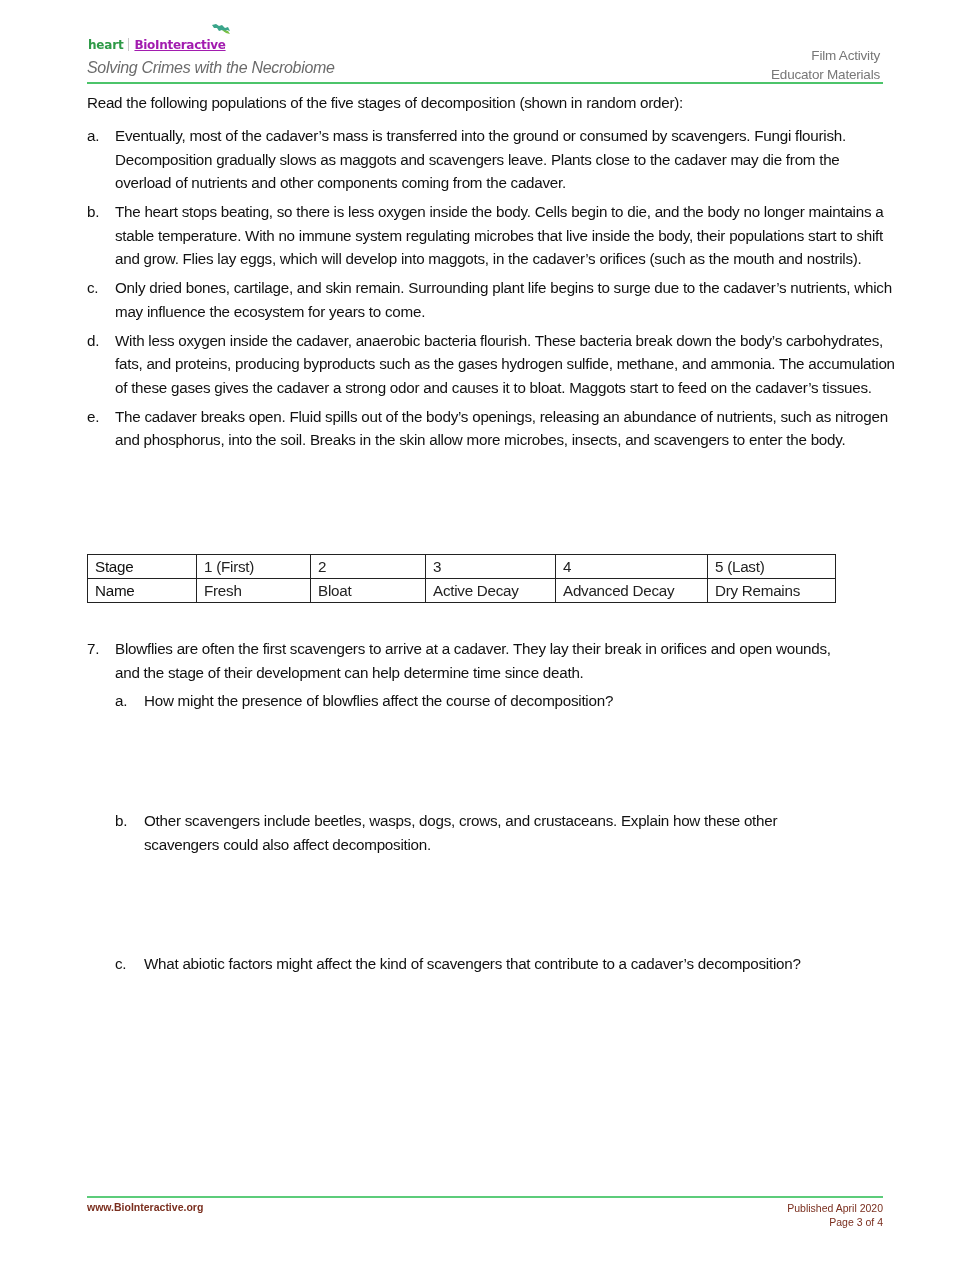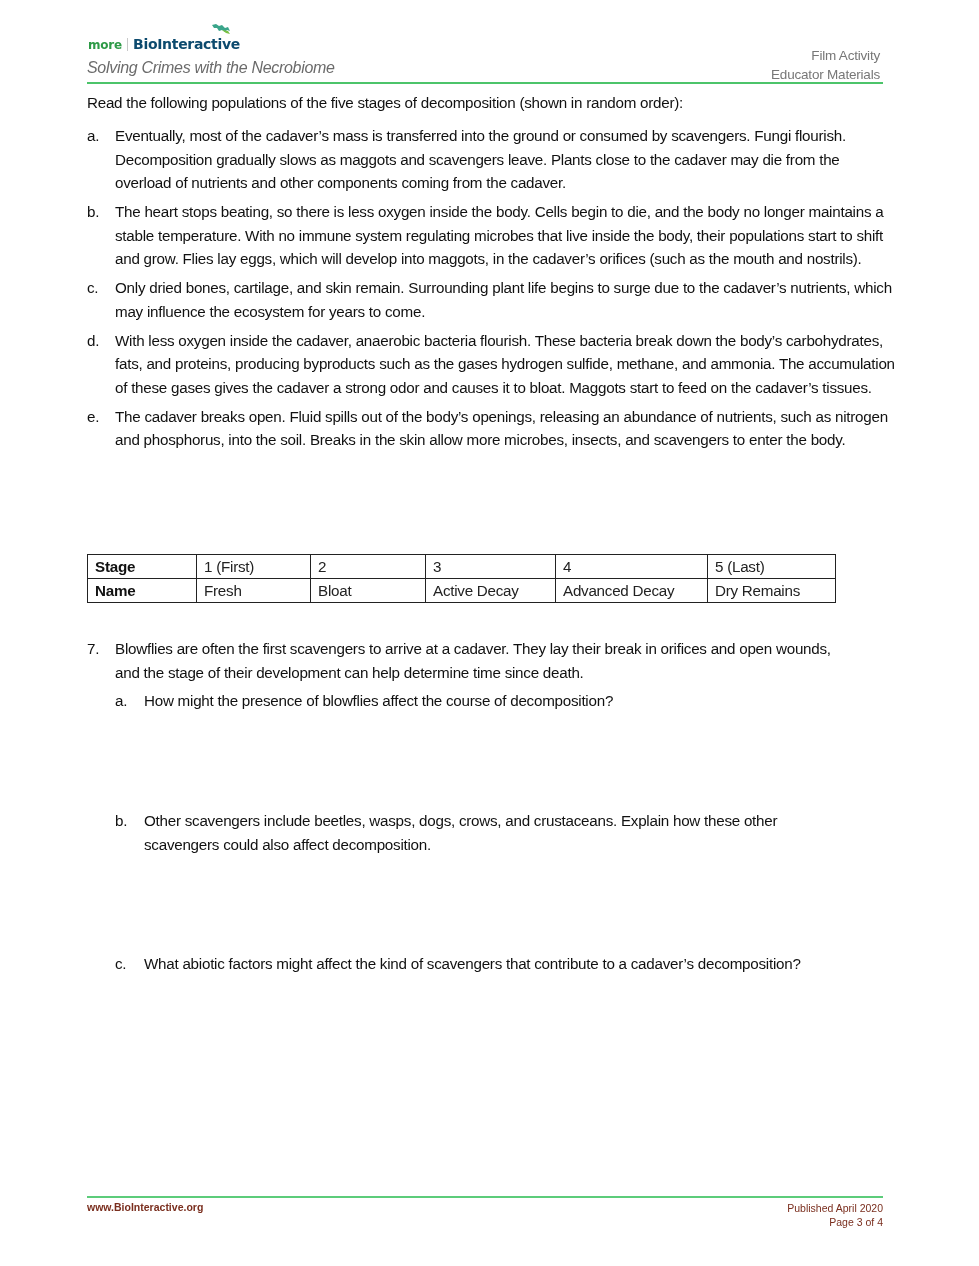--- a/index.html
+++ b/index.html
@@ -4,37 +4,37 @@
 <style>
   html, body { margin: 0; padding: 0; background: #ffffff; }
   body { width: 979px; height: 1266px; position: relative; overflow: hidden;
          font-family: "Liberation Sans", sans-serif; color: #1a1a1a; }
   .page { position: absolute; left: 0; top: 0; width: 979px; height: 1266px; }
 
   
   .logo { position: absolute; left: 88px; top: 22px; height: 30px; display: flex; align-items: flex-end; }
   .logo-hhmi { font-family: "DejaVu Sans", sans-serif; font-weight: bold; font-size: 12px; color: #2e9a47; letter-spacing: -0.2px; }
   .logo-sep { display: inline-block; width: 1px; height: 13px; background: #c8c8c8; margin: 0 5px 1px 5px; }
-  .logo-bio { font-family: "DejaVu Sans", sans-serif; font-weight: bold; font-size: 14px; color: #0c4a6e; letter-spacing: -0.3px; }
+  .logo-bio { font-family: "DejaVu Sans", sans-serif; font-weight: bold; font-size: 12px; color: #a21caf; letter-spacing: -0.3px; text-decoration: underline; }
   .logo-lizard { position: absolute; left: 122px; top: 0px; width: 22px; height: 14px; }
   .doc-title { position: absolute; left: 87px; top: 59px; font-style: italic; font-size: 16px; color: #6b6b6b; letter-spacing: -0.3px; }
   .doc-type { position: absolute; right: 99px; top: 46px; text-align: right; font-size: 13.5px; color: #777; line-height: 19px; letter-spacing: -0.2px; }
   .header-rule { position: absolute; left: 87px; top: 82px; width: 796px; height: 2px; background: #4cc46a; }
 
   
   .text { position: absolute; left: 87px; width: 810px; font-size: 15.2px; line-height: 23.5px; letter-spacing: -0.25px; color: #111; }
   .intro { top: 91px; }
   .list { position: absolute; left: 87px; top: 124px; width: 810px; margin: 0; padding: 0; list-style: none; }
   .list li { position: relative; padding-left: 28px; font-size: 15.2px; line-height: 23.5px; letter-spacing: -0.25px; margin-bottom: 5.5px; color: #111; }
   .list li .marker { position: absolute; left: 0; top: 0; }
 
   .table-intro { top: 530px; }
   table.stages { position: absolute; left: 87px; top: 554px; border-collapse: collapse; font-size: 15.2px; letter-spacing: -0.25px; }
   table.stages td { border: 1px solid #222; height: 23px; padding: 0 7px; vertical-align: middle; color: #222; line-height: 22px; }
-  table.stages td.rowhead { font-weight: bold; width: 94px; color: #111; }
+  table.stages td.rowhead { font-weight: normal; width: 94px; color: #111; }
   table.stages td.c1 { width: 99px; }
   table.stages td.c2 { width: 100px; }
   table.stages td.c3 { width: 115px; }
   table.stages td.c4 { width: 137px; }
   table.stages td.c5 { width: 113px; }
 
   .q7 { position: absolute; left: 87px; top: 637px; width: 770px; padding-left: 28px; box-sizing: border-box; font-size: 15.2px; line-height: 23.5px; letter-spacing: -0.25px; color: #111; }
   .q7 .marker { position: absolute; left: 0; top: 0; }
   .sub { position: absolute; left: 115px; width: 770px; padding-left: 29px; box-sizing: border-box; font-size: 15.2px; line-height: 23.5px; letter-spacing: -0.25px; color: #111; }
   .sub .marker { position: absolute; left: 0; top: 0; }
@@ -50,21 +50,21 @@
   .footer-rule { position: absolute; left: 87px; top: 1196px; width: 796px; height: 2px; background: #5ccc7a; }
   .footer-left { position: absolute; left: 87px; top: 1201px; font-size: 10.5px; font-weight: bold; color: #7a2e1e; }
   .footer-right { position: absolute; right: 96px; top: 1201px; text-align: right; font-size: 10.5px; line-height: 14px; color: #7a2e1e; }
 </style>
 </head>
 <body>
 
 <div class="page">
 
   <div class="logo">
-    <span class="logo-hhmi">more</span>
+    <span class="logo-hhmi">heart</span>
     <span class="logo-sep"></span>
     <span class="logo-bio">BioInteractive</span>
     <svg class="logo-lizard" viewBox="0 0 22 14">
       <path d="M2 3 L6 2 L9 4 L12 3 L15 6 L18 5 L20 9 L17 8 L15 10 L12 8 L9 9 L7 6 L4 6 Z" fill="#3aa58a"></path>
       <path d="M12 8 L16 11 L20 12 L18 9 Z" fill="#7ac043"></path>
     </svg>
   </div>
   <div class="doc-title">Solving Crimes with the Necrobiome</div>
   <div class="doc-type">
     <div>Film Activity</div>

